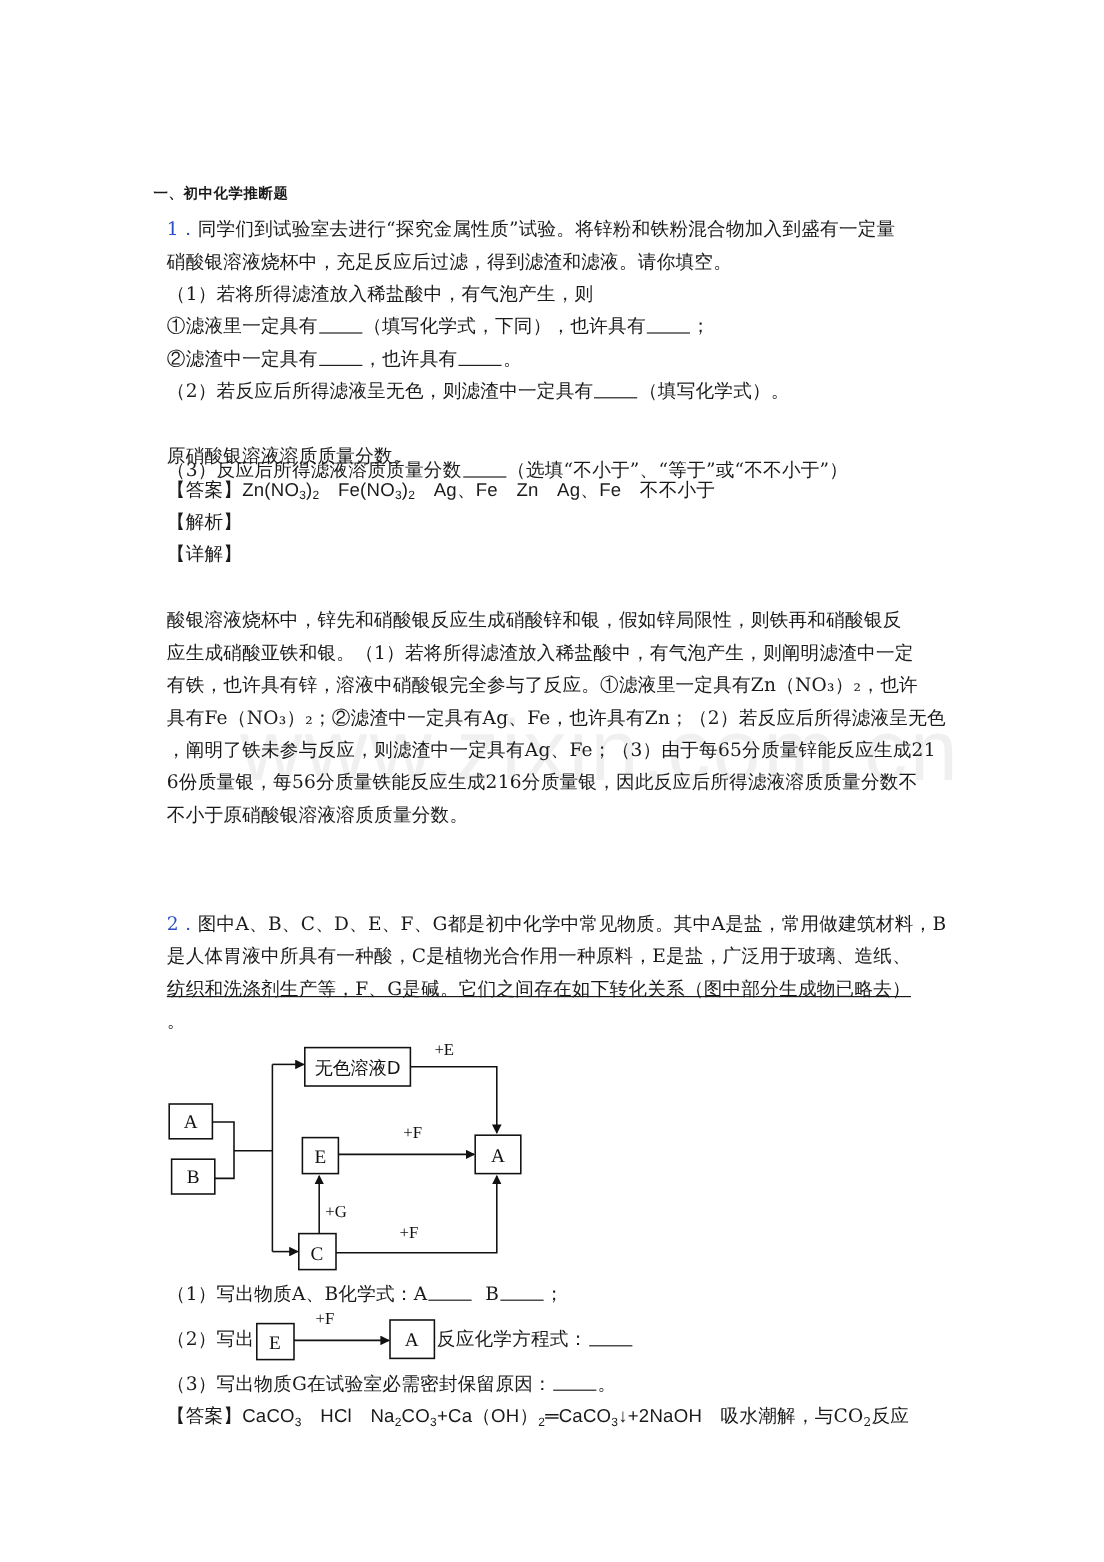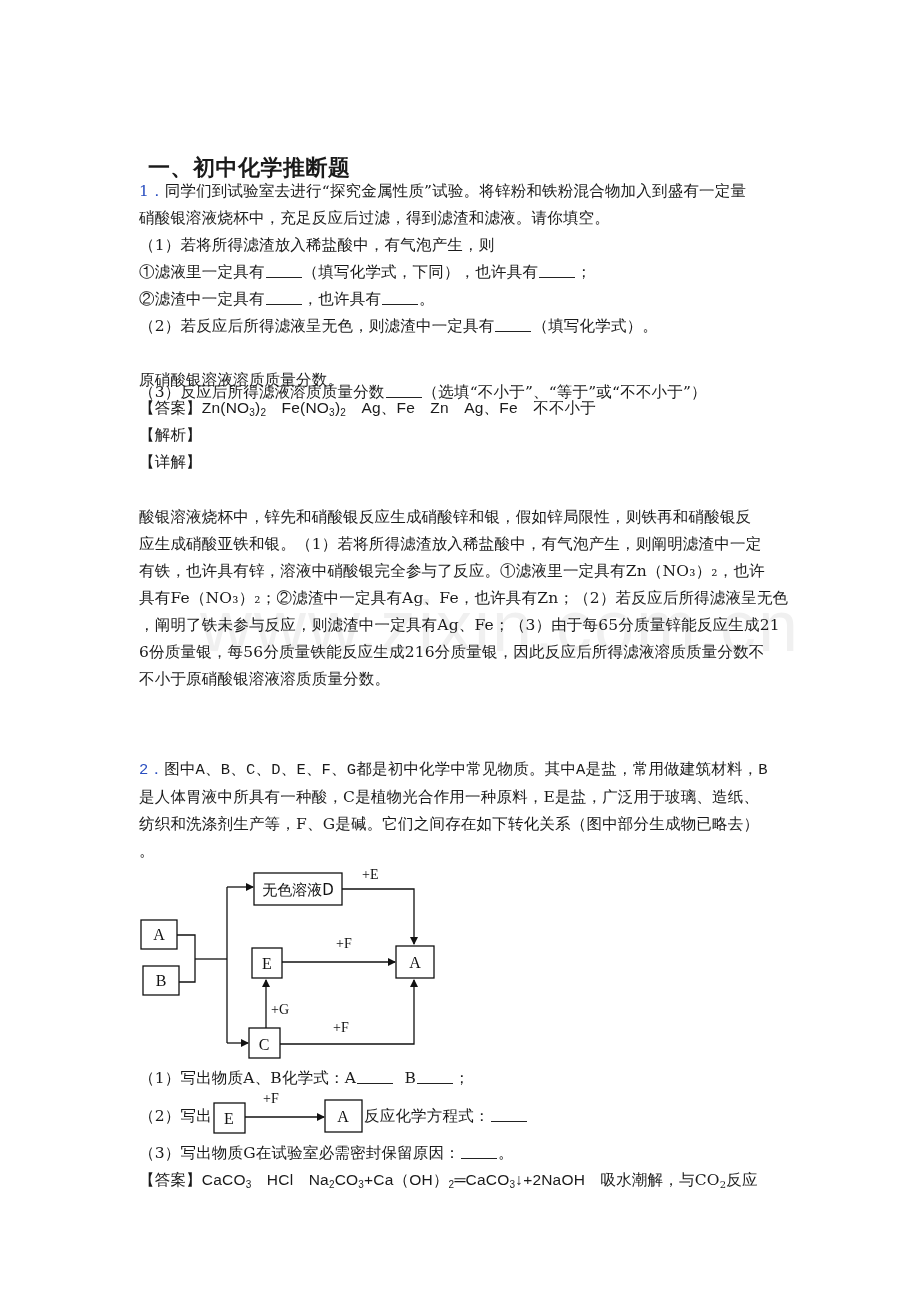--- a/index.html
+++ b/index.html
@@ -1,20 +1,20 @@
 <!DOCTYPE html>
 <html><head>
 <meta charset="utf-8">
 <style>
   html, body { margin:0; padding:0; background:#ffffff; }
   body { width:920px; height:1302px; position:relative; overflow:hidden;
          font-family:"DejaVu Serif","Liberation Serif",serif; color:#1a1a1a; }
   .page { position:absolute; left:0; top:0; width:920px; height:1302px; }
   .line { position:absolute; left:139px; font-size:15.5px; line-height:20px; white-space:nowrap; letter-spacing:0.2px; }
-  .title { position:absolute; left:148px; top:153px; font-family:"DejaVu Sans","Liberation Sans",sans-serif; font-size:22px; font-weight:bold; letter-spacing:0.5px; }
+  .title { position:absolute; left:128px; top:153px; font-family:"DejaVu Sans","Liberation Sans",sans-serif; font-size:12px; font-weight:bold; letter-spacing:0.5px; }
   .qnum { color:#2a4fc0; }
   .sans { font-family:"Liberation Sans","DejaVu Sans",sans-serif; }
   sub { font-size:10px; vertical-align:-3px; line-height:0; }
   .blank { display:inline-block; width:36px; border-bottom:1.3px solid #222; height:14px; margin:0 1px; vertical-align:-1px; }
   .watermark { position:absolute; left:200px; top:585px; font-family:"Liberation Sans","DejaVu Sans",sans-serif;
                font-size:72px; color:rgba(0,0,0,0.06); letter-spacing:2px; pointer-events:none; white-space:nowrap; }
   .diagram { position:absolute; left:0; top:0; width:920px; height:1302px; pointer-events:none; }
   .diagram text { font-family:"Liberation Serif","DejaVu Serif",serif; }
 </style>
 </head>
@@ -52,25 +52,25 @@
   <div class="line" style="top:452px;">【详解】</div>
 
   <div class="line" style="top:507px;">酸银溶液烧杯中，锌先和硝酸银反应生成硝酸锌和银，假如锌局限性，则铁再和硝酸银反</div>
   <div class="line" style="top:534px;">应生成硝酸亚铁和银。（1）若将所得滤渣放入稀盐酸中，有气泡产生，则阐明滤渣中一定</div>
   <div class="line" style="top:561px;">有铁，也许具有锌，溶液中硝酸银完全参与了反应。①滤液里一定具有Zn（NO₃）₂，也许</div>
   <div class="line" style="top:588px;">具有Fe（NO₃）₂；②滤渣中一定具有Ag、Fe，也许具有Zn；（2）若反应后所得滤液呈无色</div>
   <div class="line" style="top:615px;">，阐明了铁未参与反应，则滤渣中一定具有Ag、Fe；（3）由于每65分质量锌能反应生成21</div>
   <div class="line" style="top:642px;">6份质量银，每56分质量铁能反应生成216分质量银，因此反应后所得滤液溶质质量分数不</div>
   <div class="line" style="top:669px;">不小于原硝酸银溶液溶质质量分数。</div>
 
-  <div class="line" style="top:760px;font-family:Liberation Mono, monospace;">
+  <div class="line" style="top:760px;">
     <span class="qnum">2．</span><span>图中A、B、C、D、E、F、G都是初中化学中常见物质。其中A是盐，常用做建筑材料，B</span>
   </div>
   <div class="line" style="top:787px;">是人体胃液中所具有一种酸，C是植物光合作用一种原料，E是盐，广泛用于玻璃、造纸、</div>
-  <div class="line" style="top:814px;">纺织和洗涤剂生产等，F、G是碱。它们之间存在如下转化关系（图中部分生成物已略去）</div>
+  <div class="line" style="top:814px;text-decoration:underline;">纺织和洗涤剂生产等，F、G是碱。它们之间存在如下转化关系（图中部分生成物已略去）</div>
   <div class="line" style="top:841px;">。</div>
 
   <svg class="diagram" viewBox="0 0 920 1302">
     <defs>
       <marker id="arr" markerWidth="8" markerHeight="8" refX="7" refY="4" orient="auto" markerUnits="userSpaceOnUse">
         <path d="M0,0 L8,4 L0,8 z" fill="#111"></path>
       </marker>
     </defs>
     <g stroke="#111" stroke-width="1.3" fill="none">
 

